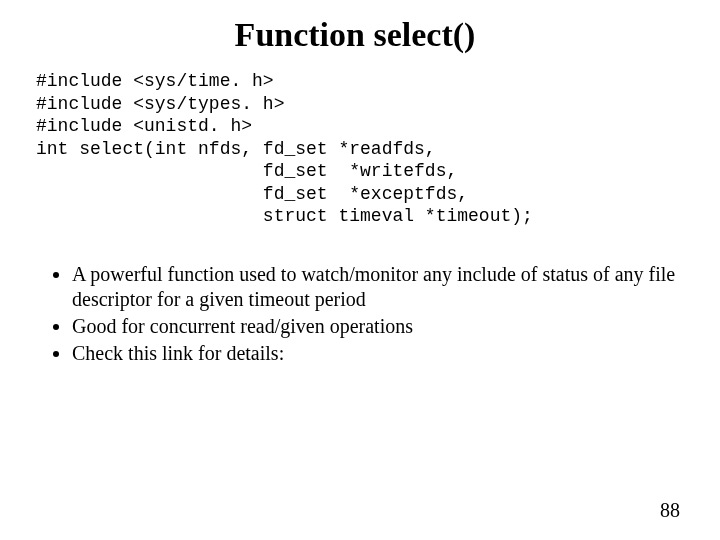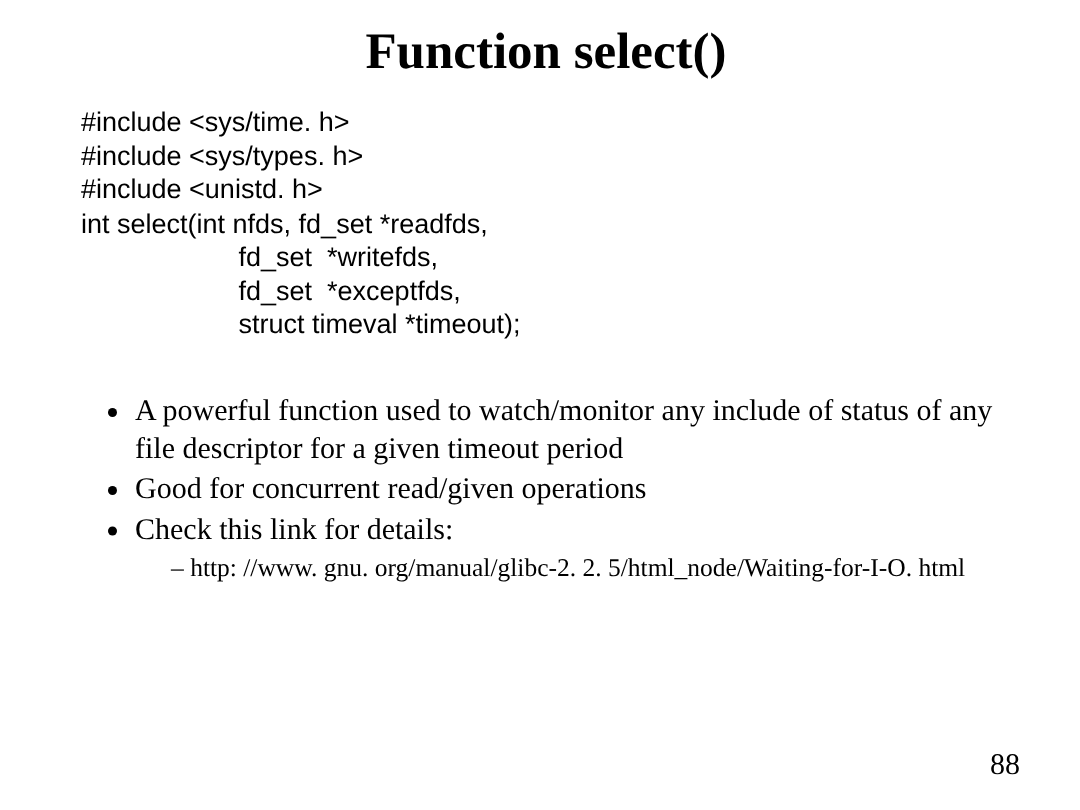--- a/index.html
+++ b/index.html
@@ -1,19 +1,19 @@
 <!DOCTYPE html>
 <html><head>
   <meta charset="utf-8">
   <style>
     * { margin: 0; padding: 0; box-sizing: border-box; }
     html, body { width: 720px; height: 540px; background: #fff; font-family: "Times New Roman", Times, serif; color: #000; }
-    .slide { position: relative; width: 720px; height: 540px; padding: 12px 38px 20px 46px; }
+    .slide { position: relative; width: 720px; height: 540px; padding: 12px 38px 20px 28px; }
     .title { font-size: 34px; font-weight: bold; text-align: center; margin-top: 4px; margin-bottom: 16px; }
-    .code-block { font-family: Liberation Sans, sans-serif; font-size: 18px; line-height: 1.25; white-space: pre; margin-left: 8px; margin-bottom: 34px; }
+    .code-block { font-family: Liberation Mono, monospace; font-size: 18px; line-height: 1.25; white-space: pre; margin-left: 8px; margin-bottom: 34px; }
     ul.bullets { list-style: disc; margin-left: 44px; font-size: 20px; line-height: 1.25; }
     ul.bullets > li { margin-bottom: 2px; }
     ul.sub { list-style: none; margin-left: 24px; font-size: 17px; margin-top: 2px; }
     ul.sub > li::before { content: "– "; }
     .page-num { position: absolute; right: 40px; bottom: 18px; font-size: 20px; }
   </style>
 </head>
 <body>
 
 <div class="slide">
@@ -25,20 +25,17 @@
 int select(int nfds, fd_set *readfds,
                      fd_set  *writefds,
                      fd_set  *exceptfds,
                      struct timeval *timeout);</div>
 
   <ul class="bullets">
     <li>A powerful function used to watch/monitor any include of status of any file descriptor for a given timeout period</li>
     <li>Good for concurrent read/given operations</li>
     <li>
       <span>Check this link for details:</span>
-      <ul class="sub">
-        <li>http: //www. gnu. org/manual/glibc-2. 2. 5/html_node/Waiting-for-I-O. html</li>
-      </ul>
     </li>
   </ul>
 
   <div class="page-num">88</div>
 </div>
 
 </body></html>

